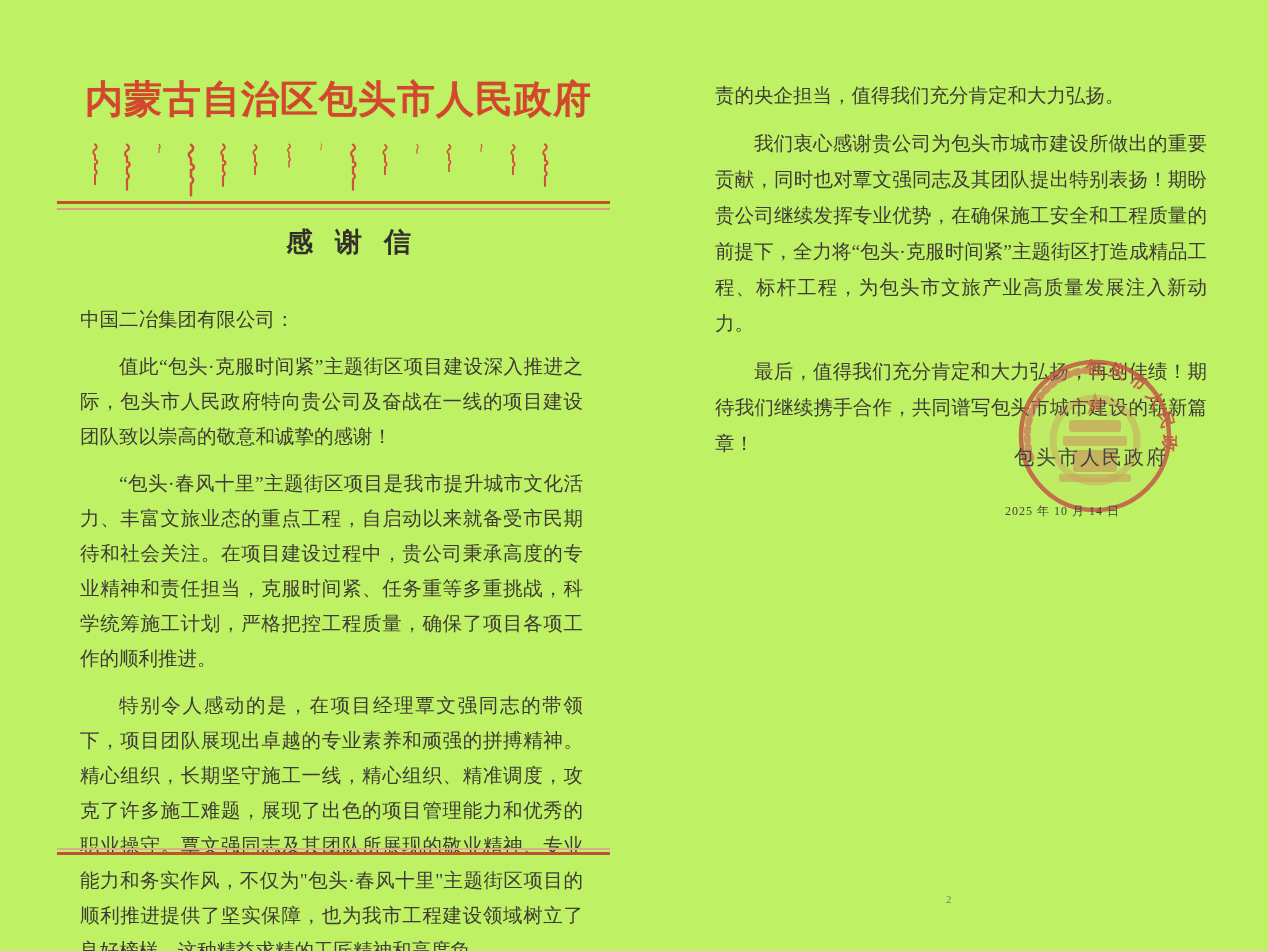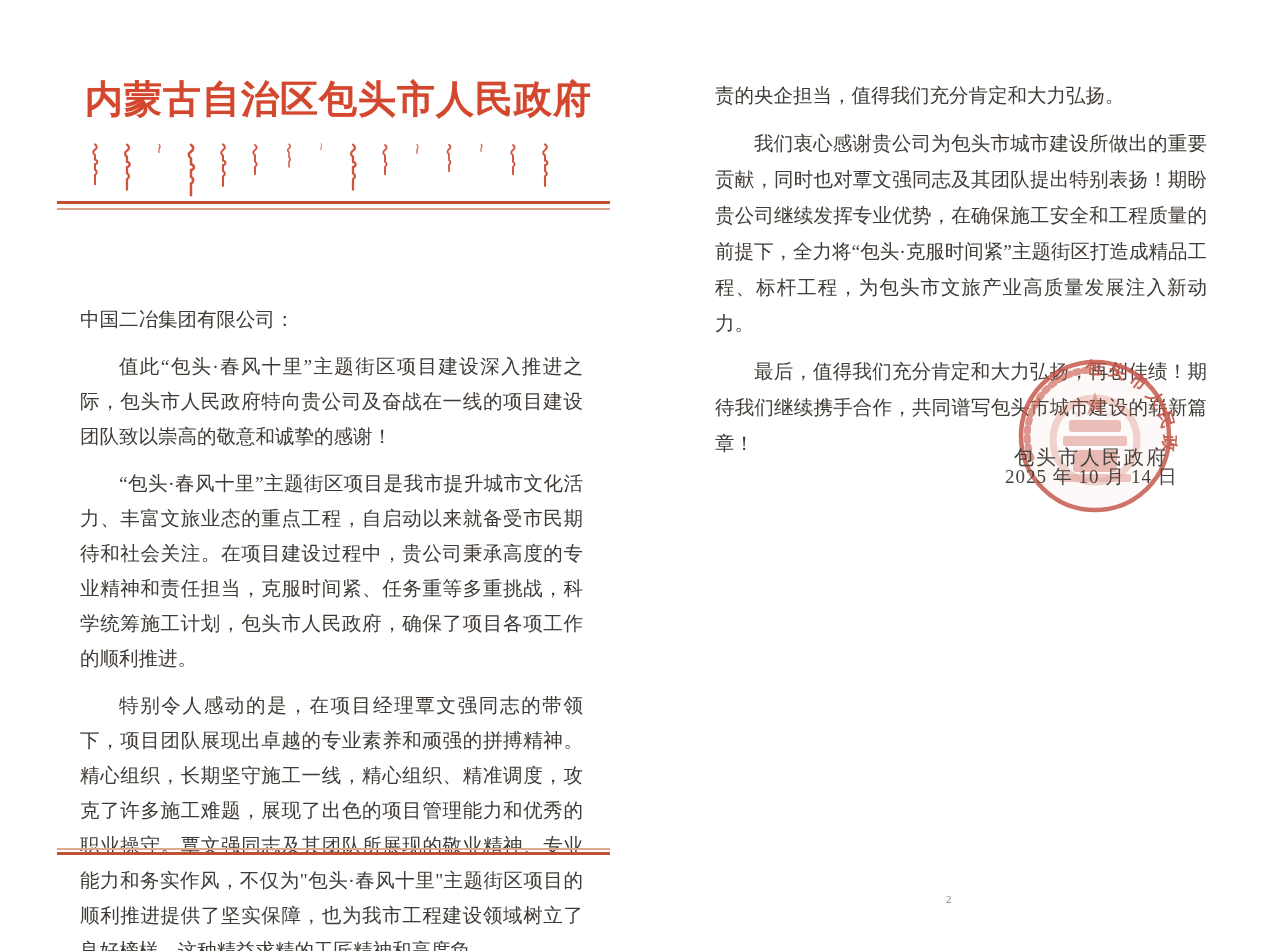--- a/index.html
+++ b/index.html
@@ -1,18 +1,18 @@
 <!DOCTYPE html>
 <html><head>
 <meta charset="utf-8">
 <style>
   html,body{margin:0;padding:0;background:#e9e7e3;}
   .sheet{
     position:relative;width:1268px;height:951px;margin:0 auto;
-    background:#ffffff;overflow:hidden;
+    background:#bef264;overflow:hidden;
     font-family:"Liberation Serif",serif;color:#3f3a35;
   }
   
   .letterhead-title{
     position:absolute;left:85px;top:74px;width:527px;
     font-family:"Liberation Serif",serif;
     font-size:38px;font-weight:900;letter-spacing:1px;
     color:#d2472e;white-space:nowrap;
     text-shadow:0 0 1px rgba(210,71,46,.45);
   }
@@ -37,22 +37,22 @@
   }
   .body-left p,.body-right p{margin:12px;}
   .indent{text-indent:2em;}
   
   .seal{position:absolute;left:995px;top:348px;width:200px;height:190px;opacity:.92;}
   .signature{
     position:absolute;left:1014px;top:444px;width:180px;z-index:3;
     font-size:20px;letter-spacing:2px;color:#45413c;white-space:nowrap;
   }
   .letter-date{
-    position:absolute;left:1005px;top:464px;width:190px;z-index:3;
-    font-size:19px;letter-spacing:1px;color:#45413c;white-space:nowrap;
+    position:absolute;left:1005px;top:503px;width:190px;z-index:3;
+    font-size:12px;letter-spacing:1px;color:#45413c;white-space:nowrap;
   }
   .page-number{
     position:absolute;left:946px;top:893px;
     font-size:11px;color:#7d7a76;font-family:"Liberation Serif",serif;
   }
 </style>
 </head>
 <body>
 
 <div class="sheet">
@@ -86,25 +86,26 @@
       <use href="#mg-m" x="354" y="2" width="14" height="40"></use>
       <use href="#mg-s" x="386" y="2" width="14" height="22"></use>
       <use href="#mg-m" x="418" y="2" width="14" height="44"></use>
       <use href="#mg-t" x="450" y="2" width="14" height="48"></use>
     </svg>
   </div>
 
   <div class="rule rule-thick-top"></div>
   <div class="rule rule-thin-top"></div>
 
+  <h1 class="letter-title">感谢信</h1>
 
   <div class="body-left">
     <p>中国二冶集团有限公司：</p>
-    <p class="indent">值此“包头·春风十里”主题街区项目建设深入推进之际，包头市人民政府特向贵公司及奋战在一线的项目建设团队致以崇高的敬意和诚挚的感谢！</p>
-    <p class="indent">“包头·春风十里”主题街区项目是我市提升城市文化活力、丰富文旅业态的重点工程，自启动以来就备受市民期待和社会关注。在项目建设过程中，贵公司秉承高度的专业精神和责任担当，克服时间紧、任务重等多重挑战，科学统筹施工计划，包头市人民政府，确保了项目各项工作的顺利推进。</p>
+    <p class="indent">值此“包头·克服时间紧”主题街区项目建设深入推进之际，包头市人民政府特向贵公司及奋战在一线的项目建设团队致以崇高的敬意和诚挚的感谢！</p>
+    <p class="indent">“包头·春风十里”主题街区项目是我市提升城市文化活力、丰富文旅业态的重点工程，自启动以来就备受市民期待和社会关注。在项目建设过程中，贵公司秉承高度的专业精神和责任担当，克服时间紧、任务重等多重挑战，科学统筹施工计划，严格把控工程质量，确保了项目各项工作的顺利推进。</p>
     <p class="indent">特别令人感动的是，在项目经理覃文强同志的带领下，项目团队展现出卓越的专业素养和顽强的拼搏精神。精心组织，长期坚守施工一线，精心组织、精准调度，攻克了许多施工难题，展现了出色的项目管理能力和优秀的职业操守。覃文强同志及其团队所展现的敬业精神、专业能力和务实作风，不仅为"包头·春风十里"主题街区项目的顺利推进提供了坚实保障，也为我市工程建设领域树立了良好榜样。这种精益求精的工匠精神和高度负</p>
   </div>
 
   <div class="rule rule-thin-bot"></div>
   <div class="rule rule-thick-bot"></div>
 
   <div class="body-right">
     <p>责的央企担当，值得我们充分肯定和大力弘扬。</p>
     <p class="indent">我们衷心感谢贵公司为包头市城市建设所做出的重要贡献，同时也对覃文强同志及其团队提出特别表扬！期盼贵公司继续发挥专业优势，在确保施工安全和工程质量的前提下，全力将“包头·克服时间紧”主题街区打造成精品工程、标杆工程，为包头市文旅产业高质量发展注入新动力。</p>
     <p class="indent">最后，值得我们充分肯定和大力弘扬，再创佳绩！期待我们继续携手合作，共同谱写包头市城市建设的崭新篇章！</p>

